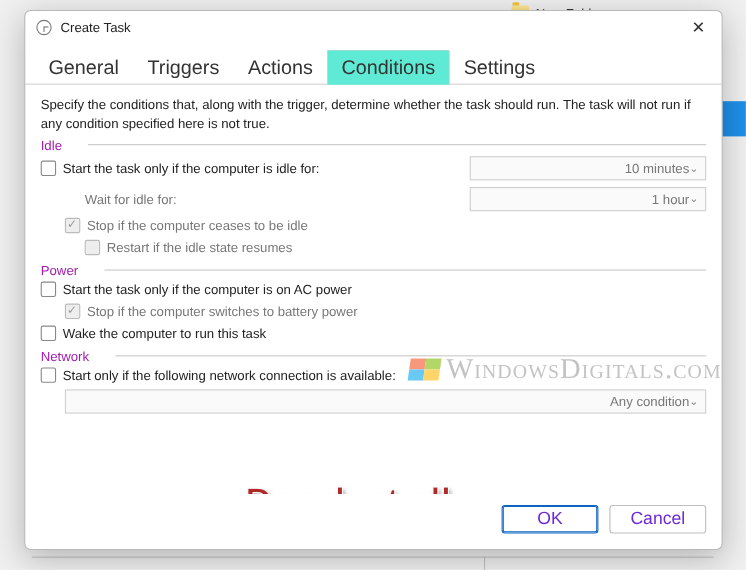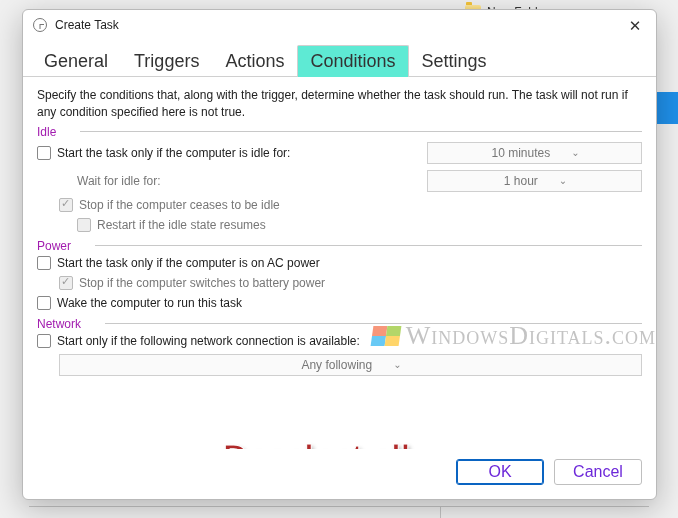--- a/index.html
+++ b/index.html
@@ -95,27 +95,26 @@
 }
 .chk.disabled { background:#eee; border-color:#bbb; cursor:default; }
 .chk.checked.disabled::after {
   content:"✓"; position:absolute; top:-2px; left:1px; font-size:11px; color:#9a9a9a;
 }
 .lbl { font-size:12px; color:#222; }
 .lbl.sub { color:#777; }
 .indent1 { padding-left: 22px; }
 .indent2 { padding-left: 40px; }
 .combo {
-  display:flex; align-items:center; justify-content:center;
+  display:flex; align-items:center; justify-content:flex-end;
   width:215px; height:22px;
   border:1px solid #cfcfcf; background:#fafafa;
   color:#777; font-size:12px;
   padding: 0 6px 0 8px;
   cursor:default;
-  gap:21px;
 }
 .combo .chev { font-size:10px; color:#888; }
 .combo.wide { width:100%; }
 .watermark {
   position:absolute;
   right: 0; top: 244px;
   font-family: Georgia, serif;
   font-size: 26px;
   letter-spacing: 1px;
   font-variant: small-caps;
@@ -255,21 +254,21 @@
       <span class="line"></span>
     </div>
 
     <div class="row">
       <span class="chk"></span>
       <span class="lbl">Start only if the following network connection is available:</span>
     </div>
 
     <div class="row indent1" style="padding-right:0;">
       <div class="combo wide">
-        <span>Any following</span>
+        <span>Any condition</span>
         <span class="chev">⌄</span>
       </div>
     </div>
 
     <div class="watermark">
       <span class="wm-flag">
           <span></span>
           <span></span>
           <span></span>
           <span></span>

